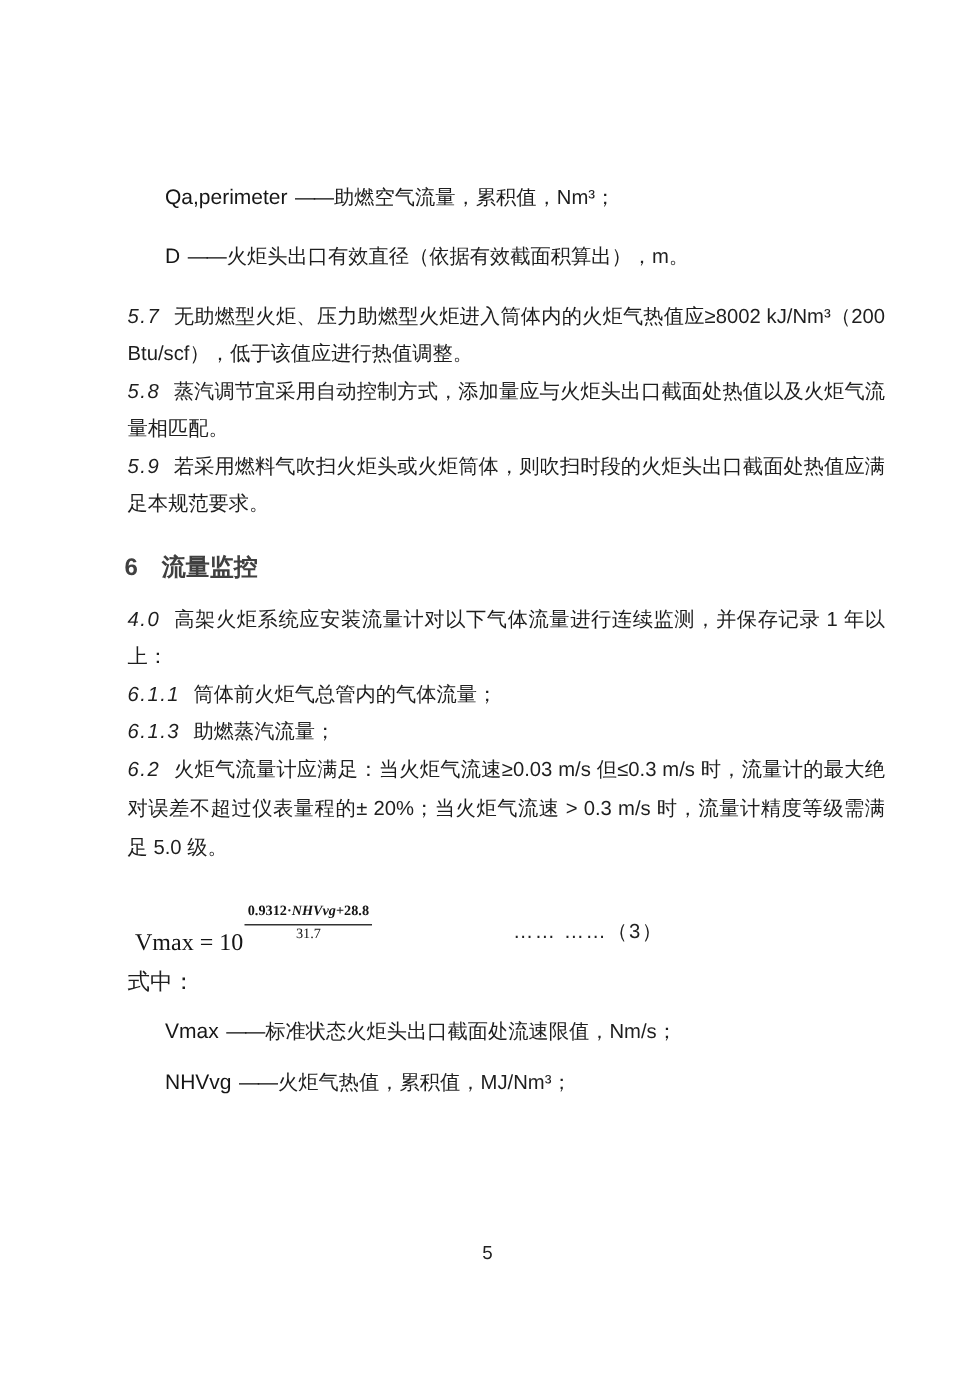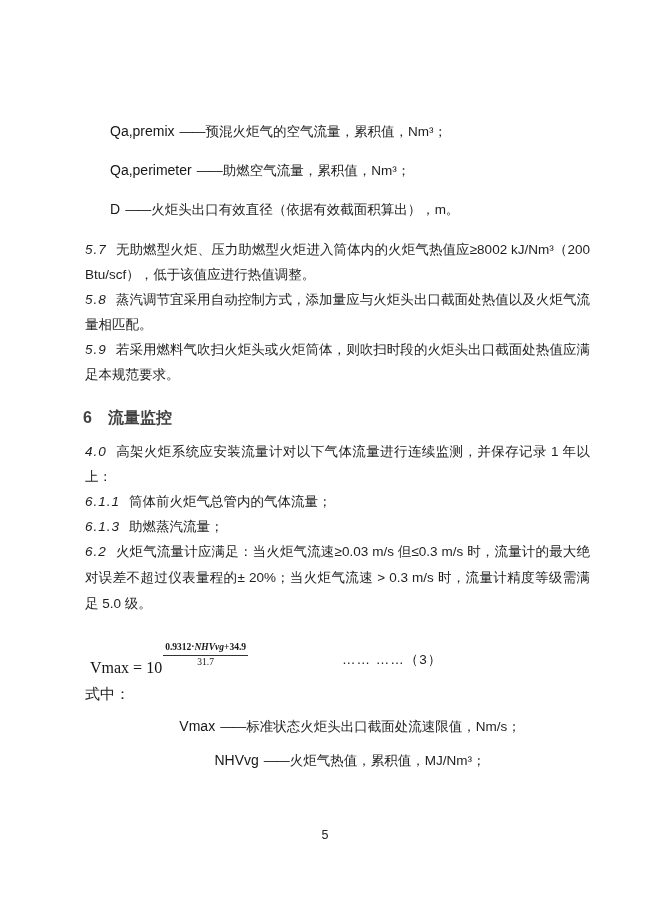--- a/index.html
+++ b/index.html
@@ -67,60 +67,59 @@
     font-size: 9.5px;
     line-height: 1.2;
     text-align: center;
     font-family: "Liberation Serif", "DejaVu Serif", serif;
   }
   .frac-num { display: block; padding: 0 2px 1px; border-bottom: 1px solid #333; font-weight: bold; }
   .frac-num .ital { font-style: italic; }
   .frac-den { display: block; padding-top: 1px; }
   .eq-leader { font-size: 13.5px; color: #222; letter-spacing: 1px; }
   .where { margin: 4px 0 0 0; font-size: 15px; line-height: 22px; }
-  .defs-bottom { margin-top: 10px; text-align: center; }
+  .defs-bottom { margin-top: 10px; }
   .defs-bottom .def-line { margin-bottom: 11px; }
   .page-number {
     position: absolute;
     left: 0; right: 0;
     top: 828px;
     text-align: center;
     font-size: 12.5px;
     color: #222;
   }
 </style>
 </head>
 <body>
 
 <div class="page">
   <div class="content">
 
     <div class="defs-top">
-      <p class="def-line"><span class="latin">Qa,premix</span><span class="emdash">——</span><span>预混火炬气的空气流量，累积值，Nm³；</span></p>
       <p class="def-line"><span class="latin">Qa,perimeter</span><span class="emdash">——</span><span>助燃空气流量，累积值，Nm³；</span></p>
       <p class="def-line"><span class="latin">D</span><span class="emdash">——</span><span>火炬头出口有效直径（依据有效截面积算出），m。</span></p>
     </div>
 
     <div class="clauses-5">
       <p class="clause"><span class="cnum">5.7</span><span>无助燃型火炬、压力助燃型火炬进入筒体内的火炬气热值应≥8002 kJ/Nm³（200 Btu/scf），低于该值应进行热值调整。</span></p>
       <p class="clause"><span class="cnum">5.8</span><span>蒸汽调节宜采用自动控制方式，添加量应与火炬头出口截面处热值以及火炬气流量相匹配。</span></p>
       <p class="clause"><span class="cnum">5.9</span><span>若采用燃料气吹扫火炬头或火炬筒体，则吹扫时段的火炬头出口截面处热值应满足本规范要求。</span></p>
     </div>
 
     <h2 class="sec-heading"><span class="sec-num">6</span><span>流量监控</span></h2>
 
     <div class="clauses-6">
       <p class="clause s6-item"><span class="cnum">4.0</span><span>高架火炬系统应安装流量计对以下气体流量进行连续监测，并保存记录 1 年以上：</span></p>
       <p class="clause s6-item"><span class="cnum">6.1.1</span><span>筒体前火炬气总管内的气体流量；</span></p>
       <p class="clause s6-item"><span class="cnum">6.1.3</span><span>助燃蒸汽流量；</span></p>
       <p class="clause block-62"><span class="cnum">6.2</span><span>火炬气流量计应满足：当火炬气流速≥0.03 m/s 但≤0.3 m/s 时，流量计的最大绝对误差不超过仪表量程的± 20%；当火炬气流速 &gt; 0.3 m/s 时，流量计精度等级需满足 5.0 级。</span></p>
     </div>
 
     <div class="eq-row">
-      <span class="equation"><span>Vmax = 10</span><span class="frac-exp"><span class="frac-num"><span>0.9312·</span><span class="ital">NHVvg</span><span>+34.9</span></span><span class="frac-den">31.7</span></span></span>
+      <span class="equation"><span>Vmax = 10</span><span class="frac-exp"><span class="frac-num"><span>0.9312·</span><span class="ital">NHVvg</span><span>+28.8</span></span><span class="frac-den">31.7</span></span></span>
       <span class="eq-leader">…… ……（3）</span>
     </div>
 
     <p class="where">式中：</p>
 
     <div class="defs-bottom">
       <p class="def-line"><span class="latin">Vmax</span><span class="emdash">——</span><span>标准状态火炬头出口截面处流速限值，Nm/s；</span></p>
       <p class="def-line"><span class="latin">NHVvg</span><span class="emdash">——</span><span>火炬气热值，累积值，MJ/Nm³；</span></p>
 
     </div>

